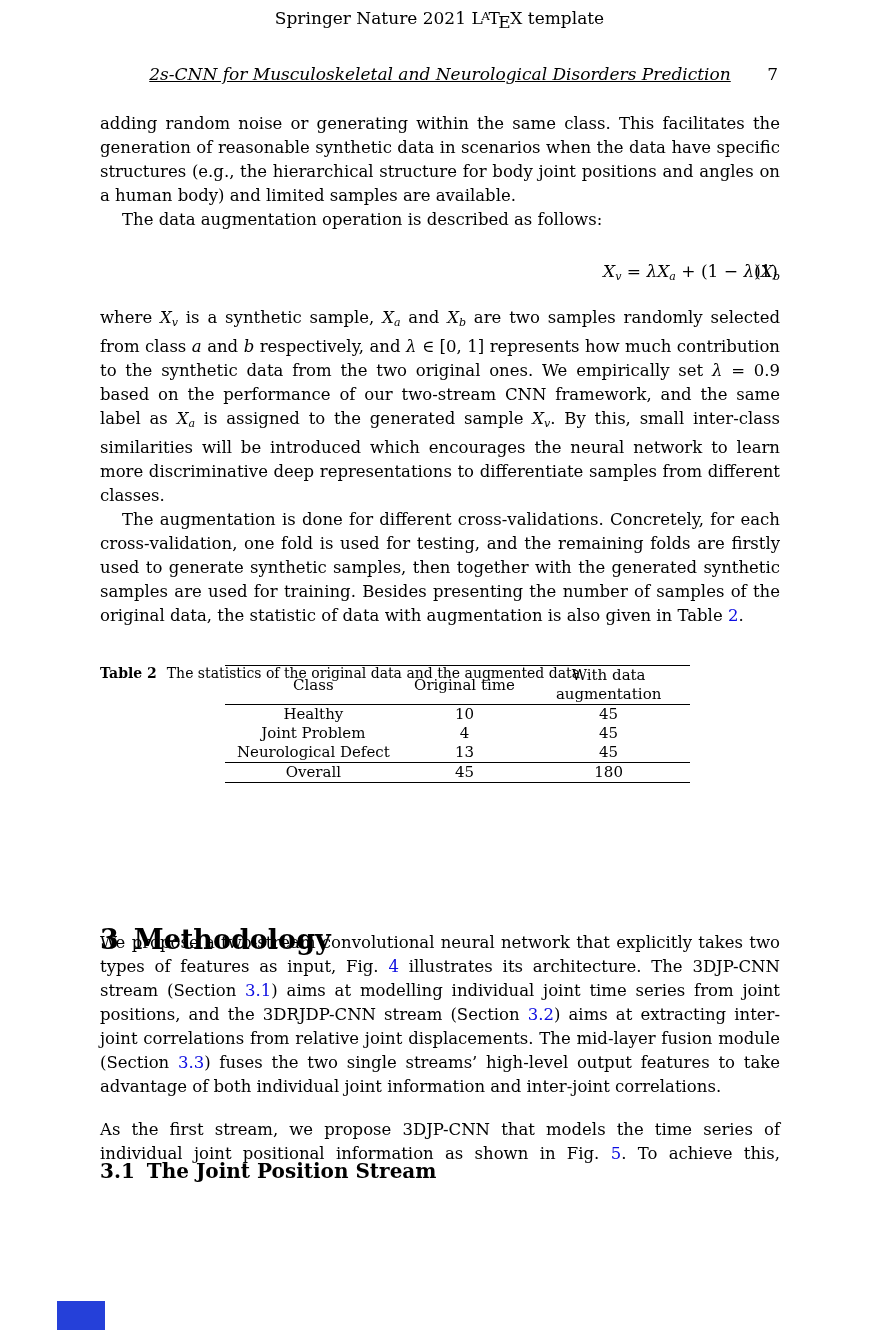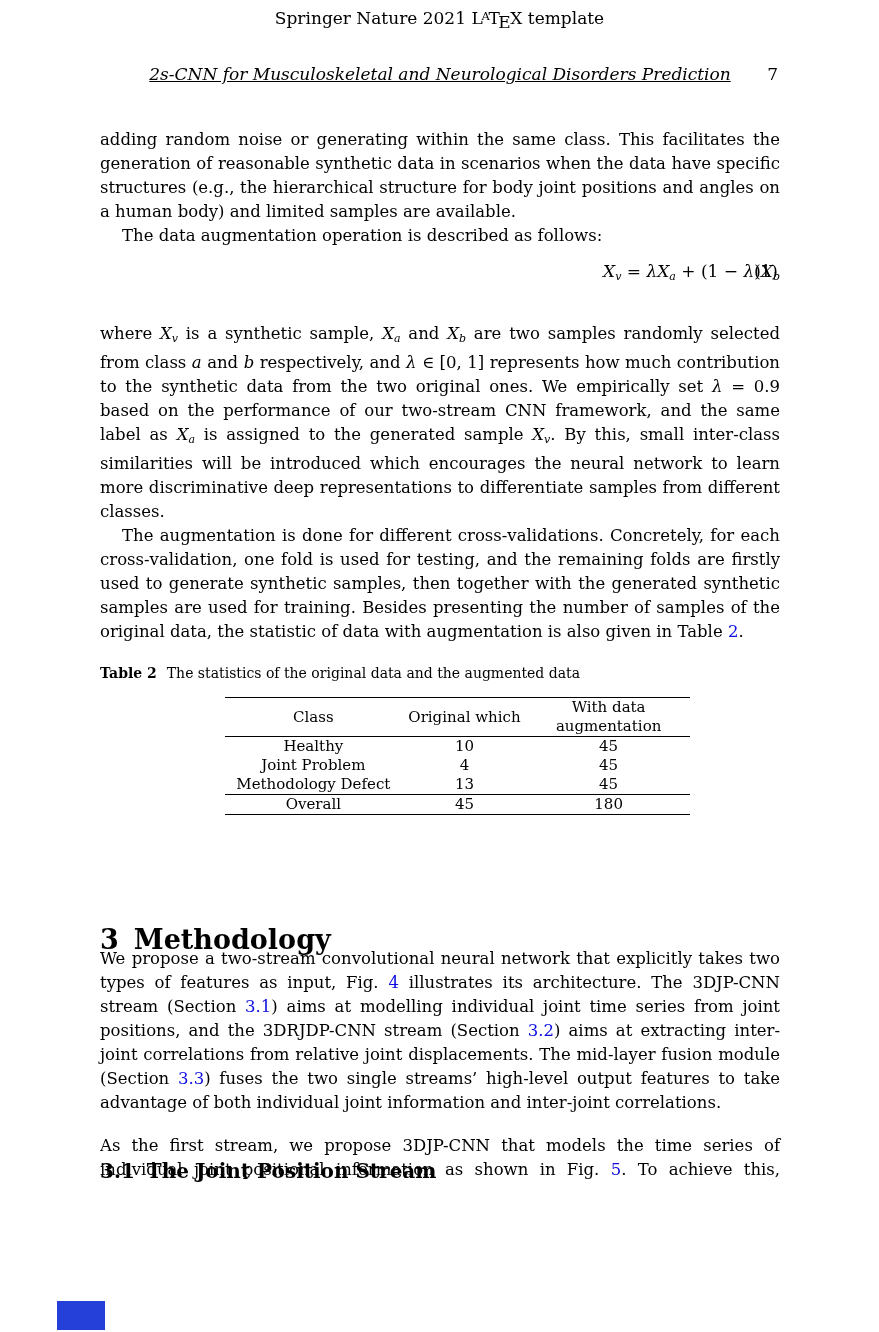--- a/index.html
+++ b/index.html
@@ -14,39 +14,39 @@
   .abs{position:absolute;}
   .col{left:100px;width:680px;}
 
   .pg-header{top:8px;left:0;width:879px;text-align:center;font-size:17px;}
   .seg-lA{font-size:0.68em;vertical-align:0.32em;margin:0 -0.12em 0 -0.10em;display:inline-block;}
   .seg-lE{vertical-align:-0.21em;margin:0 -0.03em 0 -0.09em;display:inline-block;}
 
   .running{top:64px;font-style:italic;font-size:17px;text-align:center;text-decoration:underline;}
   .running .pageno{position:absolute;right:2px;top:0;font-style:normal;}
 
-  .bodytext{font-size:16.5px;line-height:24px;text-align:justify;margin-top:16px;}
+  .bodytext{font-size:16.5px;line-height:24px;text-align:justify;}
   .bodytext p{margin:0;}
   .indent{text-indent:22px;}
   .b1{top:112px;}
   .b2{top:306px;}
   .p5{top:931px;}
   .p6{top:1118px;text-align-last:justify;}
 
   .eq{top:258px;text-align:right;font-size:17px;line-height:26px;}
   .eq .eqno{position:absolute;right:2px;top:0;}
 
   .seg-i{font-style:italic;}
   .seg-sub{font-style:italic;font-size:11px;vertical-align:-3px;letter-spacing:0;}
   .seg-link{color:#0d0de1;}
 
   .tcaption{top:665px;font-size:14px;}
   .tcaption .cap-label{font-weight:bold;margin-right:10px;}
 
-  .dtable{top:697px;left:225px;width:465px;border-collapse:collapse;font-size:15px;table-layout:fixed;}
+  .dtable{top:665px;left:225px;width:465px;border-collapse:collapse;font-size:15px;table-layout:fixed;}
   .dtable th,.dtable td{font-weight:normal;text-align:center;padding:0 4px;line-height:19px;vertical-align:middle;}
   .dtable thead tr{border-top:1.5px solid #000;border-bottom:1.5px solid #000;}
   .dtable tfoot tr{border-top:1.5px solid #000;border-bottom:1.5px solid #000;}
   .dtable col.c1{width:38%;} .dtable col.c2{width:27%;} .dtable col.c3{width:35%;}
 
   .h1{top:924px;font-size:27px;font-weight:bold;line-height:32px;}
   .h1 .num{margin-right:15px;}
   .h2{top:1122px;font-size:20px;font-weight:bold;line-height:26px;margin-top:36px;}
   .h2 .num{margin-right:12px;}
 
@@ -85,37 +85,37 @@
 
   <table class="abs dtable">
     <colgroup>
         <col class="c1">
         <col class="c2">
         <col class="c3">
       </colgroup>
     <thead>
       <tr>
         <th>Class</th>
-        <th>Original which</th>
+        <th>Original time</th>
         <th>With data augmentation</th>
       </tr>
     </thead>
     <tbody>
         <tr>
           <td>Healthy</td>
           <td>10</td>
           <td>45</td>
         </tr>
         <tr>
           <td>Joint Problem</td>
           <td>4</td>
           <td>45</td>
         </tr>
         <tr>
-          <td>Methodology Defect</td>
+          <td>Neurological Defect</td>
           <td>13</td>
           <td>45</td>
         </tr>
       </tbody>
     <tfoot>
       <tr>
         <td>Overall</td>
         <td>45</td>
         <td>180</td>
       </tr>

